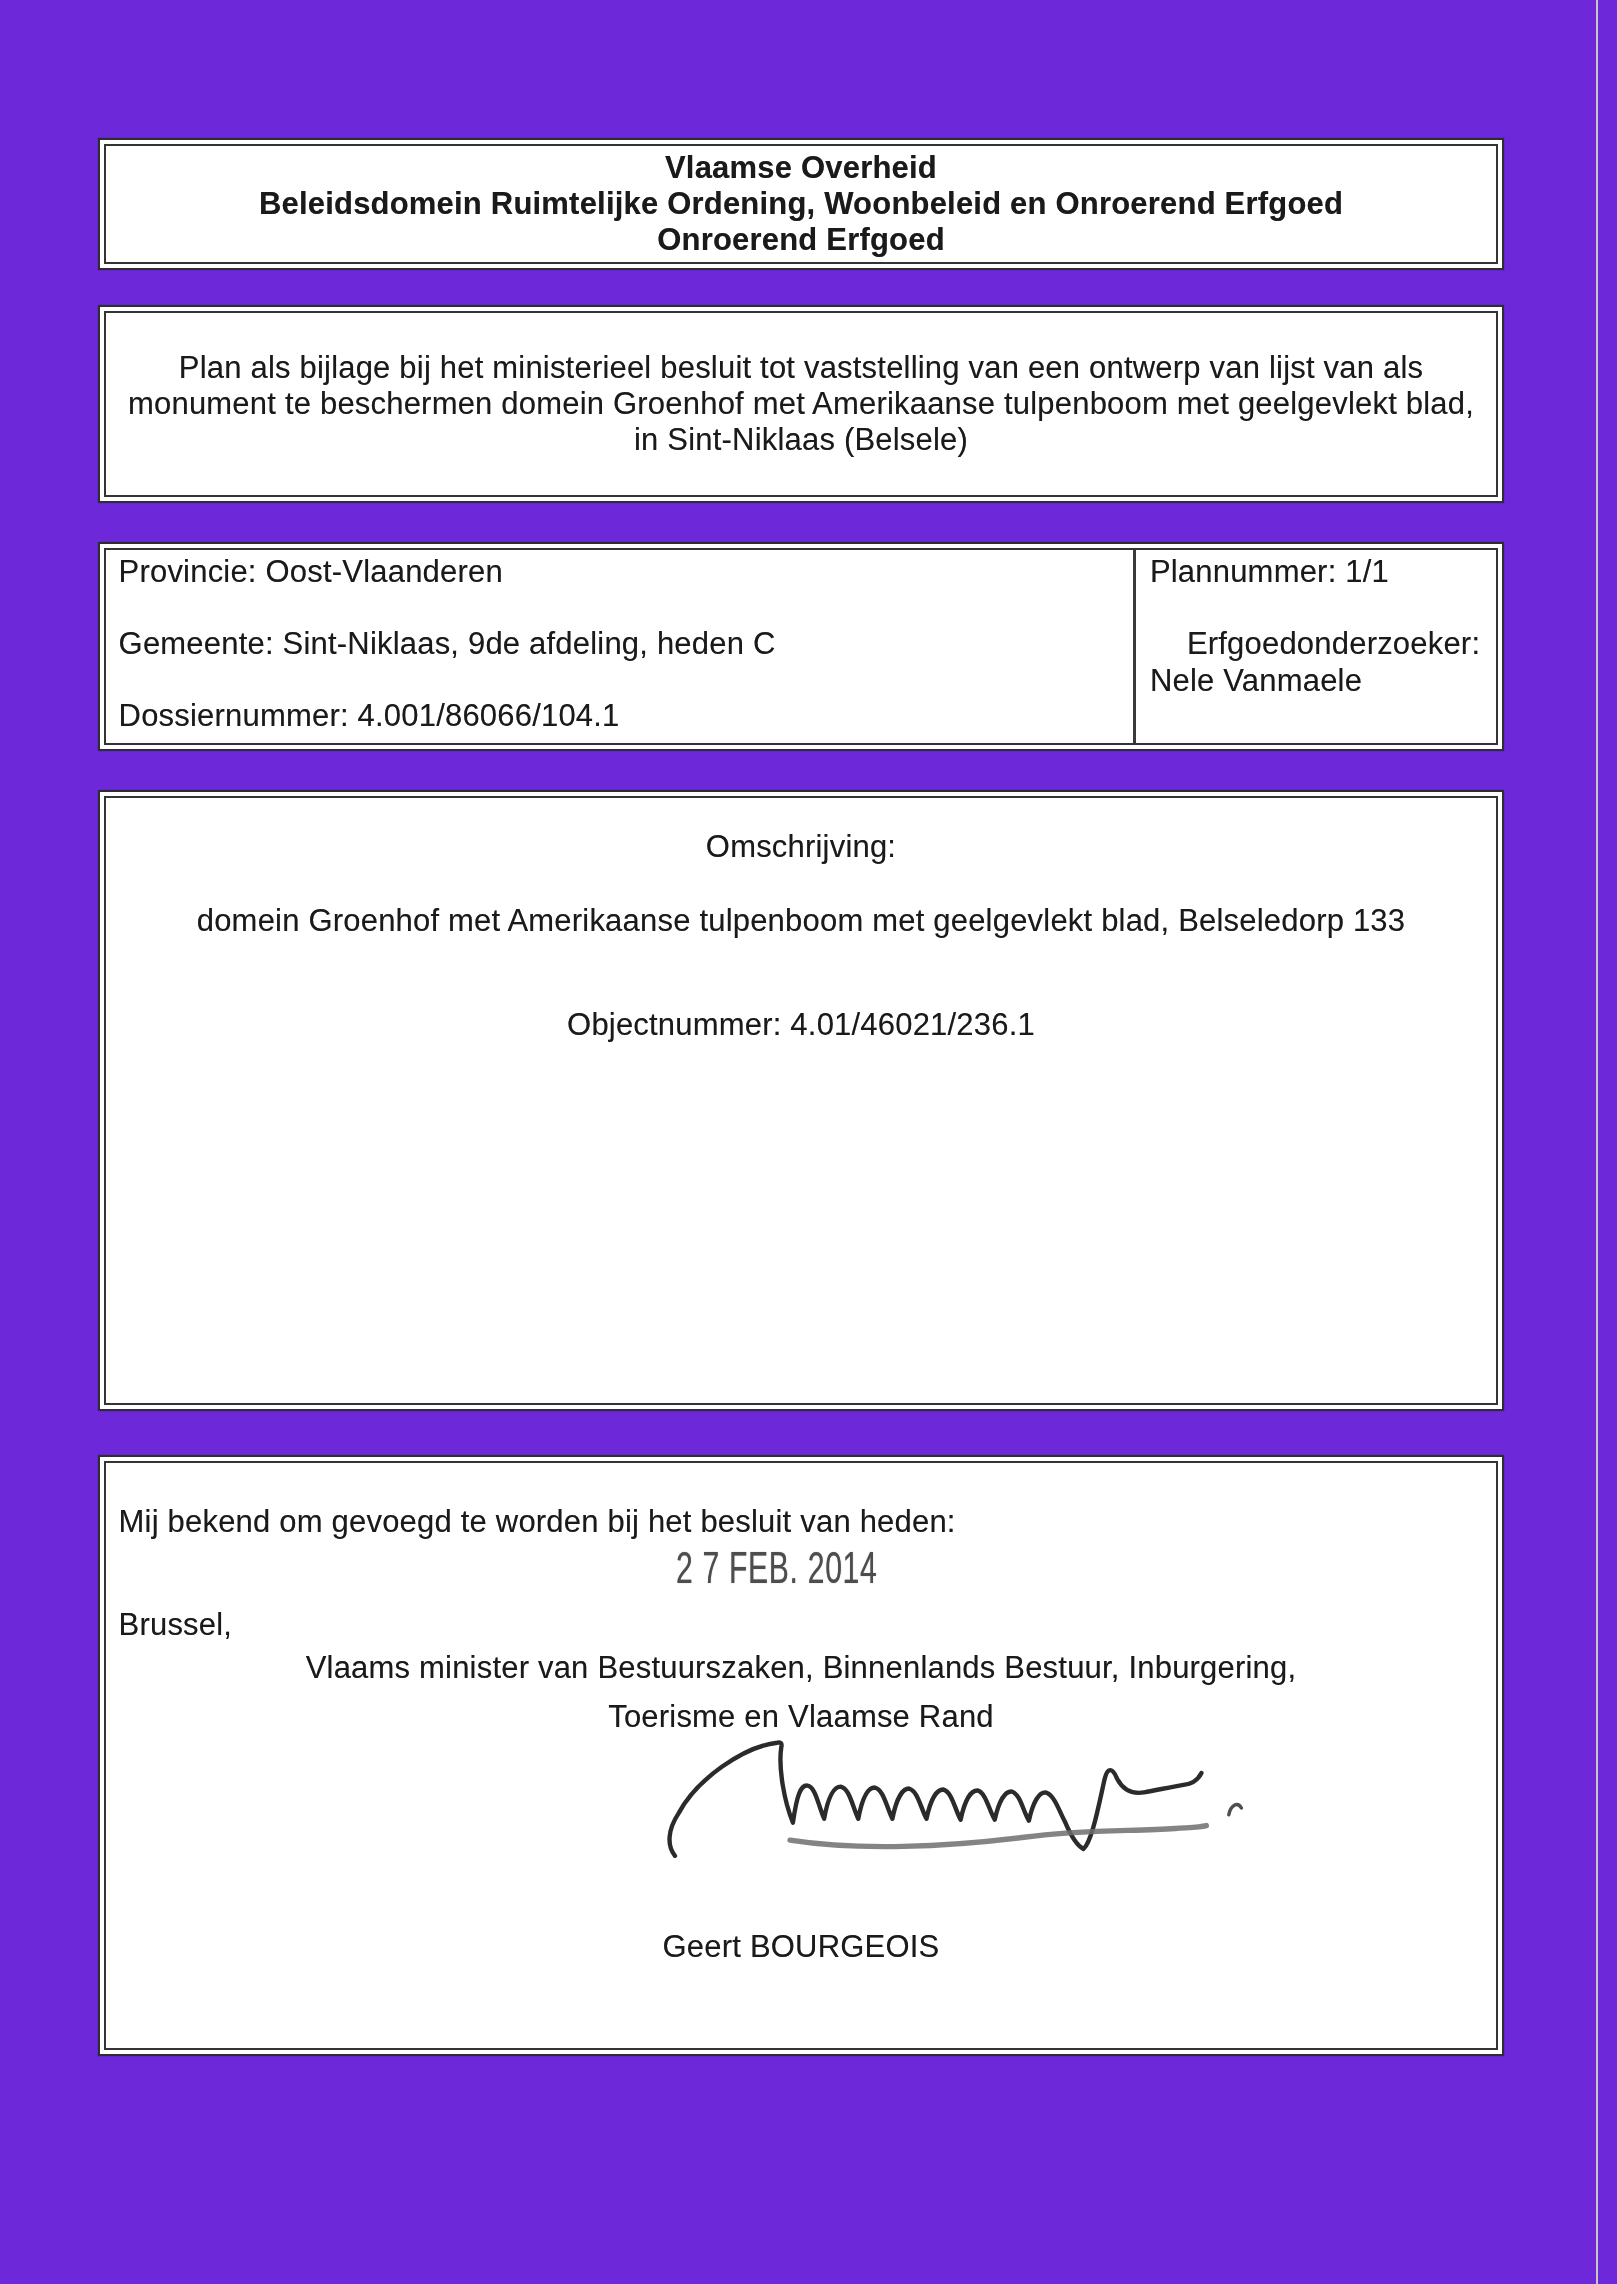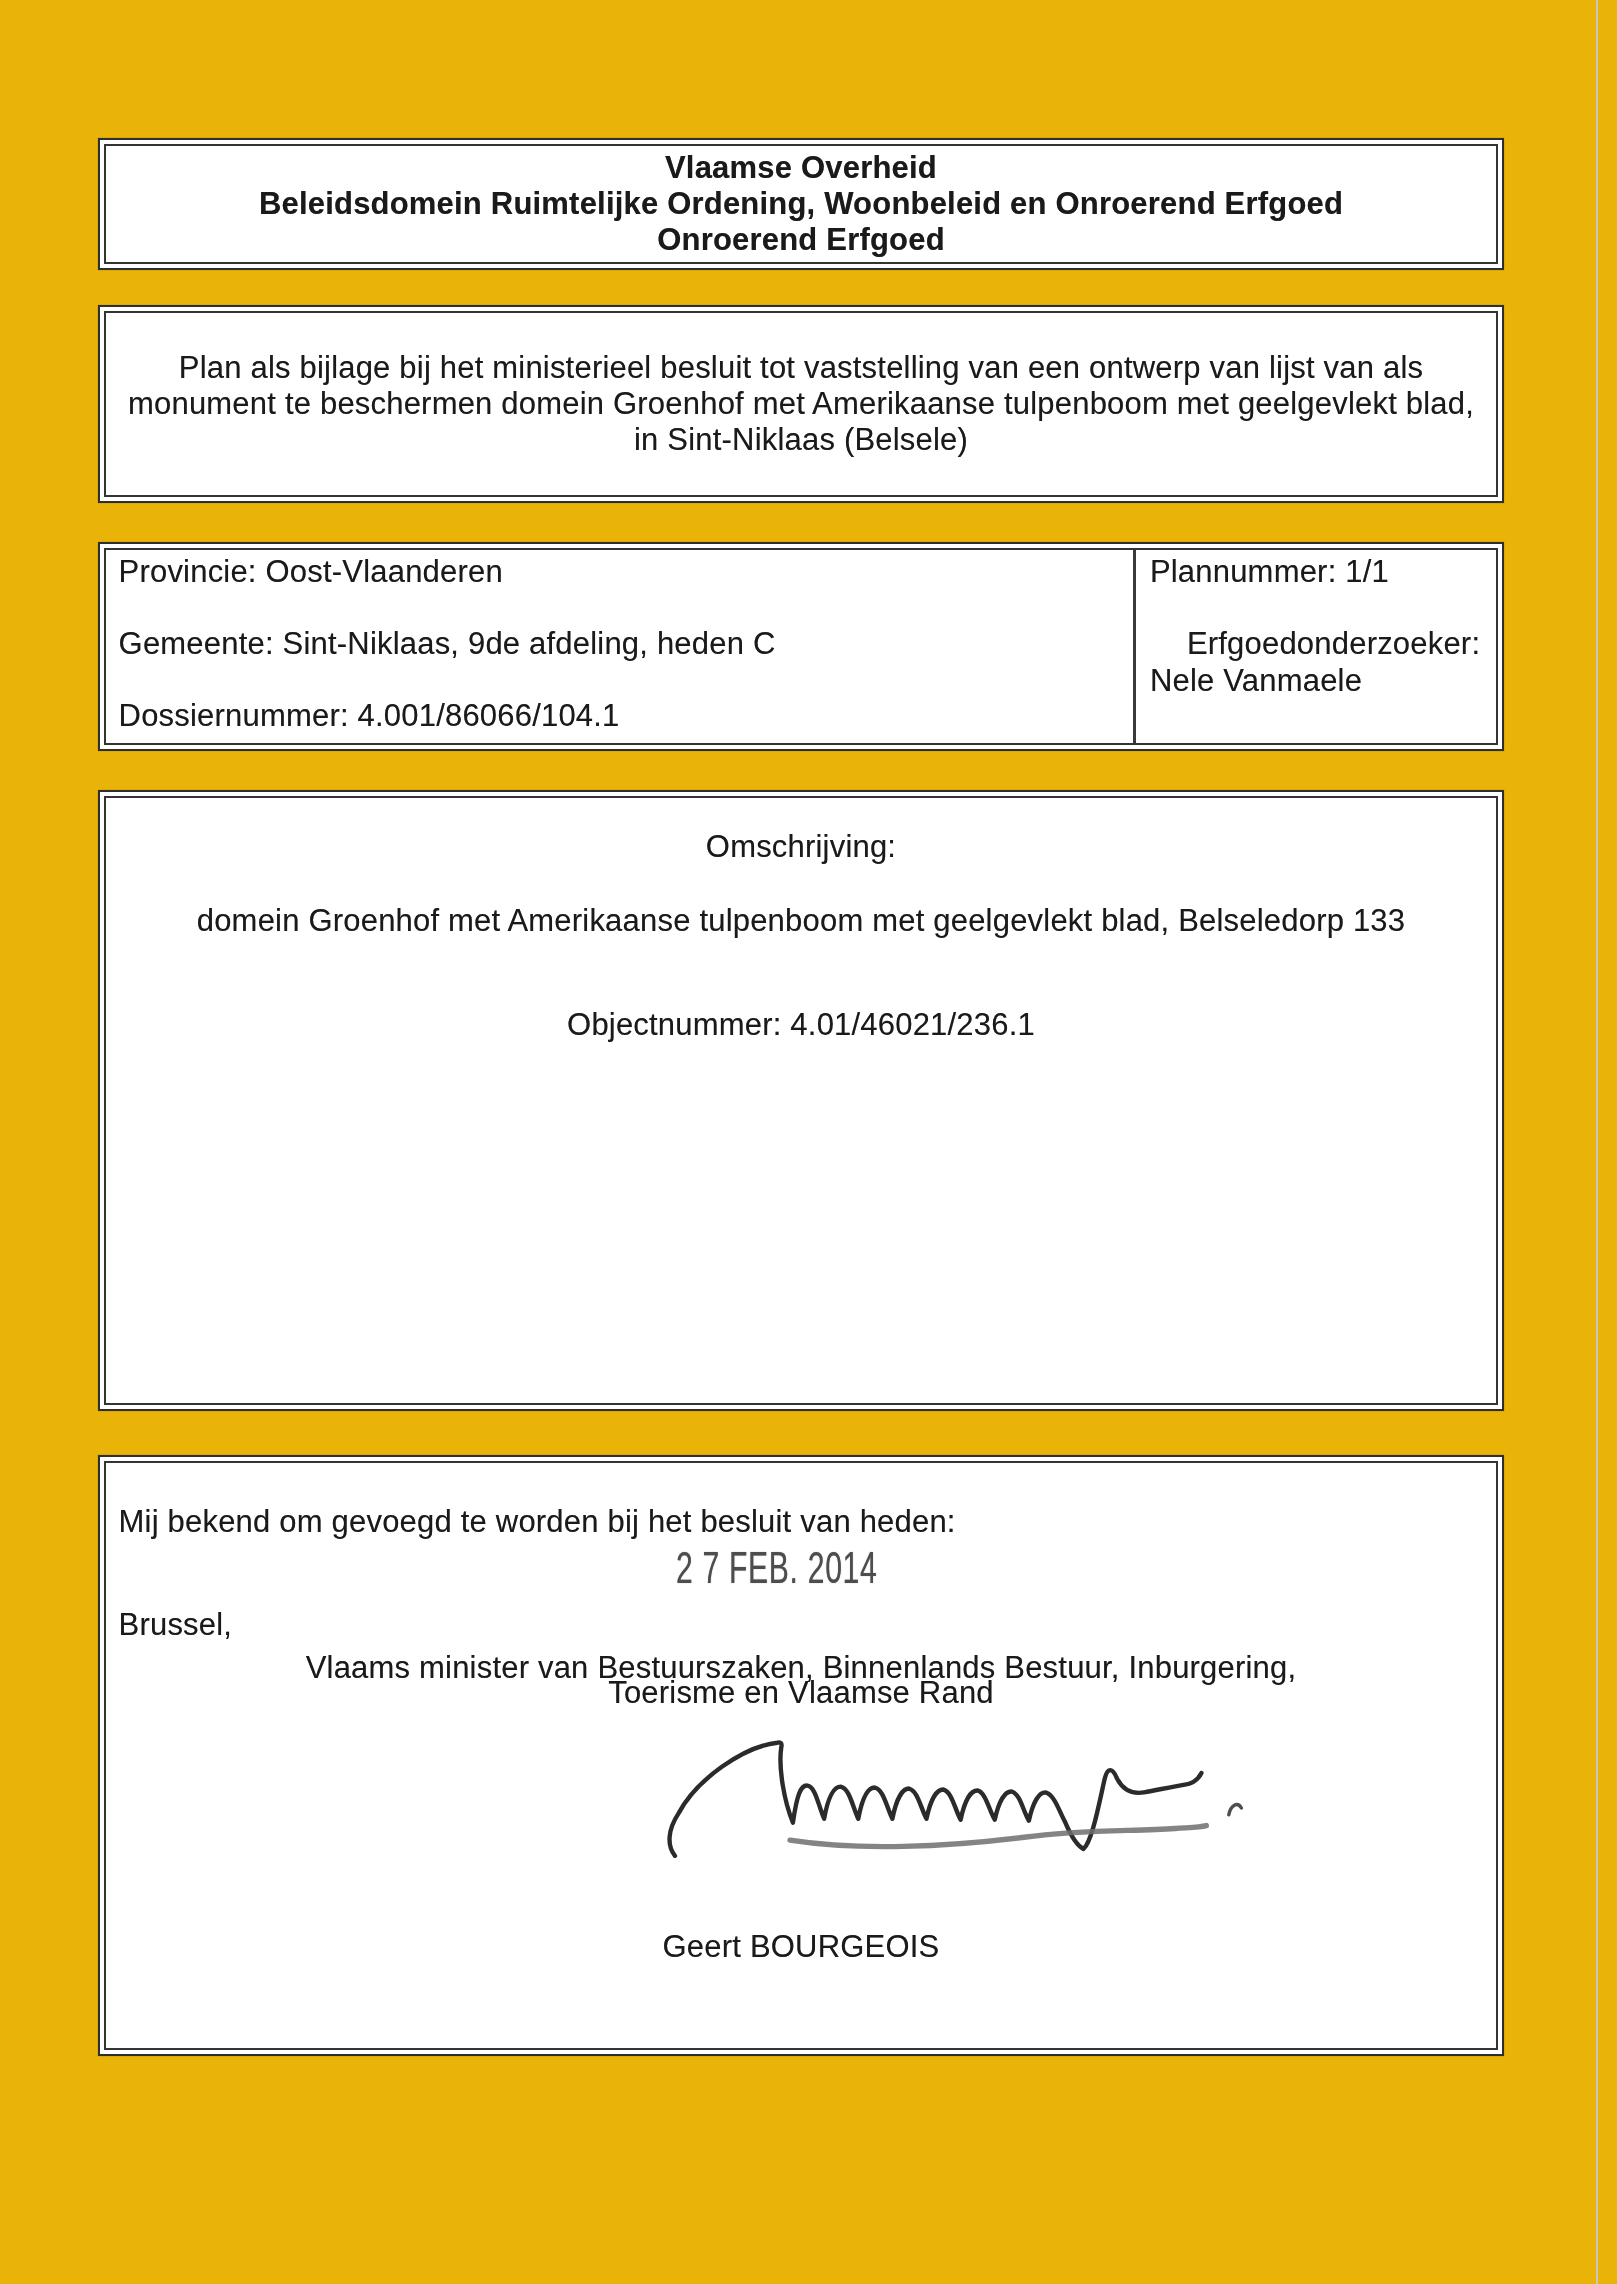--- a/index.html
+++ b/index.html
@@ -1,21 +1,21 @@
 <!DOCTYPE html>
 <html><head>
 <meta charset="utf-8">
 <style>
   * { margin: 0; padding: 0; box-sizing: border-box; }
   html, body { background: #ffffff; }
   .page {
     position: relative;
     width: 1618px;
     height: 2284px;
-    background: #eab308;
+    background: #6d28d9;
     font-family: "Liberation Sans", sans-serif;
     color: #1a1a1a;
     overflow: hidden;
   }
   .txt {
     font-size: 31px;
     line-height: 36px;
     letter-spacing: 0.2px;
     text-shadow: 0 0 0.6px rgba(20,20,20,0.45);
     white-space: nowrap;
@@ -118,21 +118,21 @@
 
   <section class="dbox" style="top:1455px; height:601px;">
     <div class="dbox-inner">
       <div class="abs txt" style="left:12.7px; top:41px;">Mij bekend om gevoegd te worden bij het besluit van heden:</div>
 
       <div class="stamp" style="left:570px; top:82px;">2 7 FEB. 2014</div>
 
       <div class="abs txt" style="left:12.7px; top:144px;">Brussel,</div>
 
       <div class="abs txt full-center" style="top:187px;">Vlaams minister van Bestuurszaken, Binnenlands Bestuur, Inburgering,</div>
-      <div class="abs txt full-center" style="top:212px;">Toerisme en Vlaamse Rand</div>
+      <div class="abs txt full-center" style="top:236px;">Toerisme en Vlaamse Rand</div>
 
       <svg class="sig" style="left:518px; top:268px;" width="683" height="156" viewBox="0 0 700 160" aria-hidden="true">
         <path d="M 52 128
                  C 44 118 44 102 56 84
                  C 74 50 122 16 157 12
                  C 161 11 162 13 161 17
                  C 158 38 164 72 173 94
                  C 177 66 181 55 188 56
                  C 196 57 199 76 205 90
                  C 209 68 215 57 222 57

